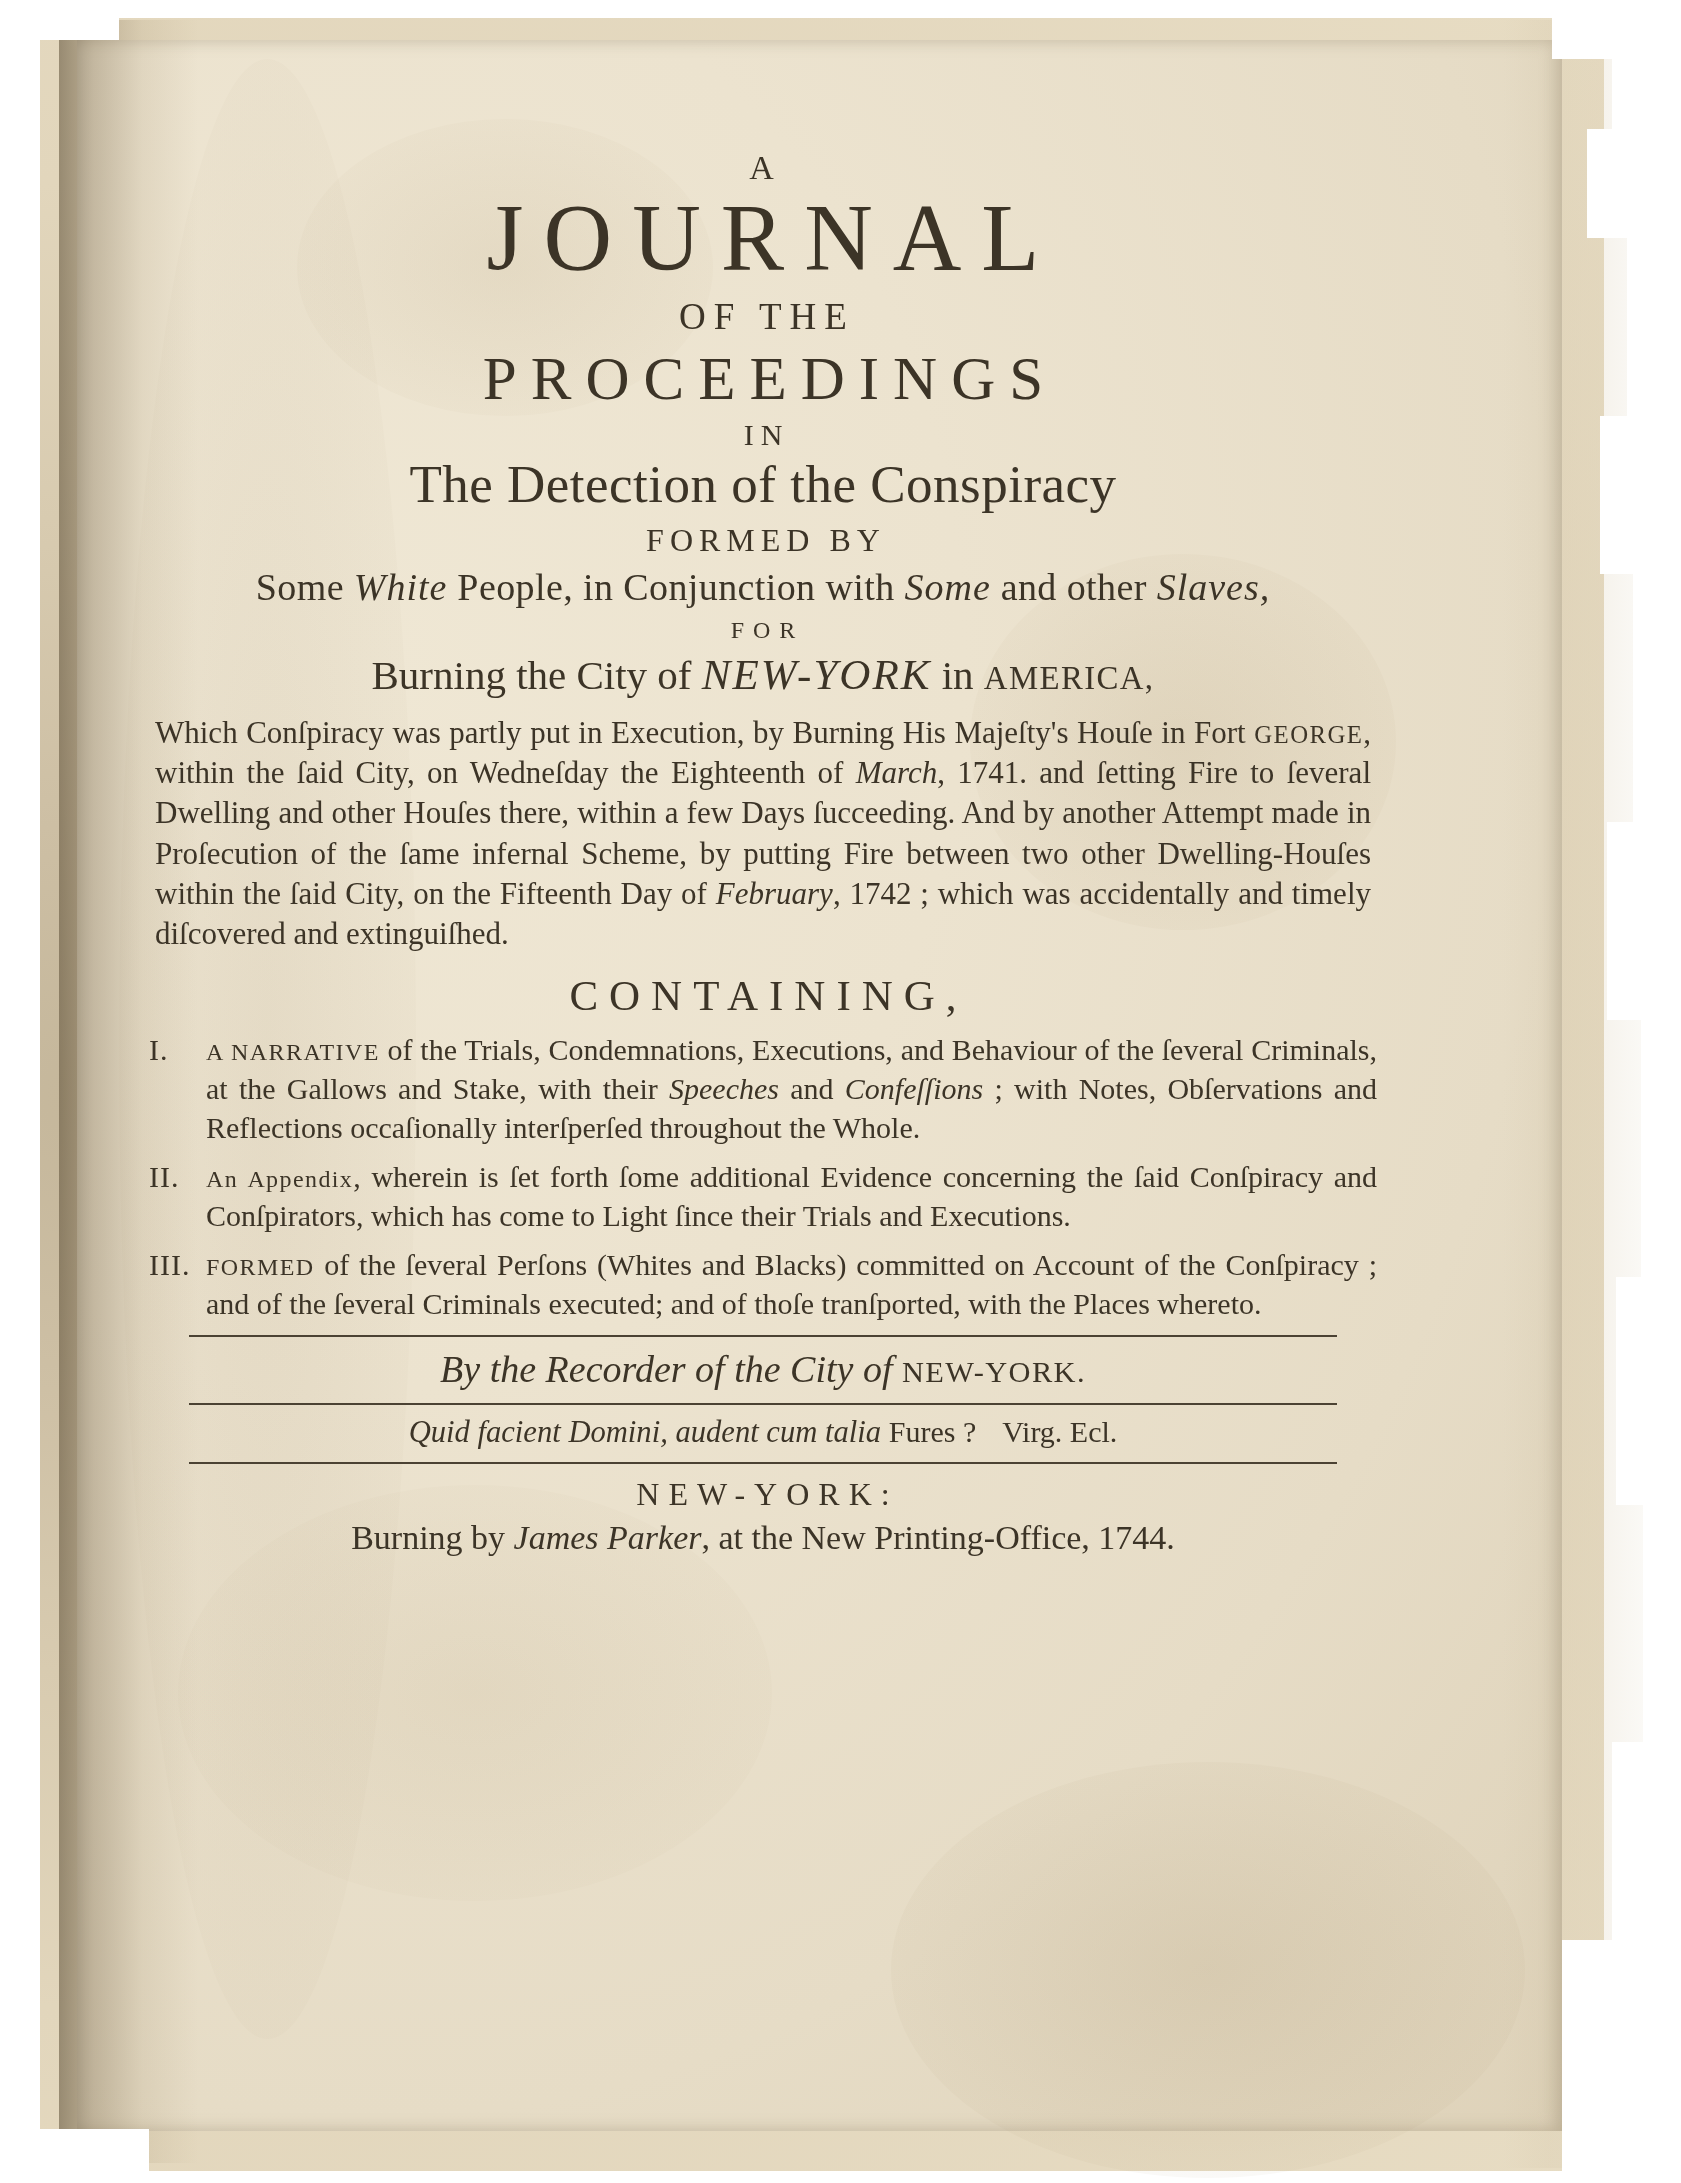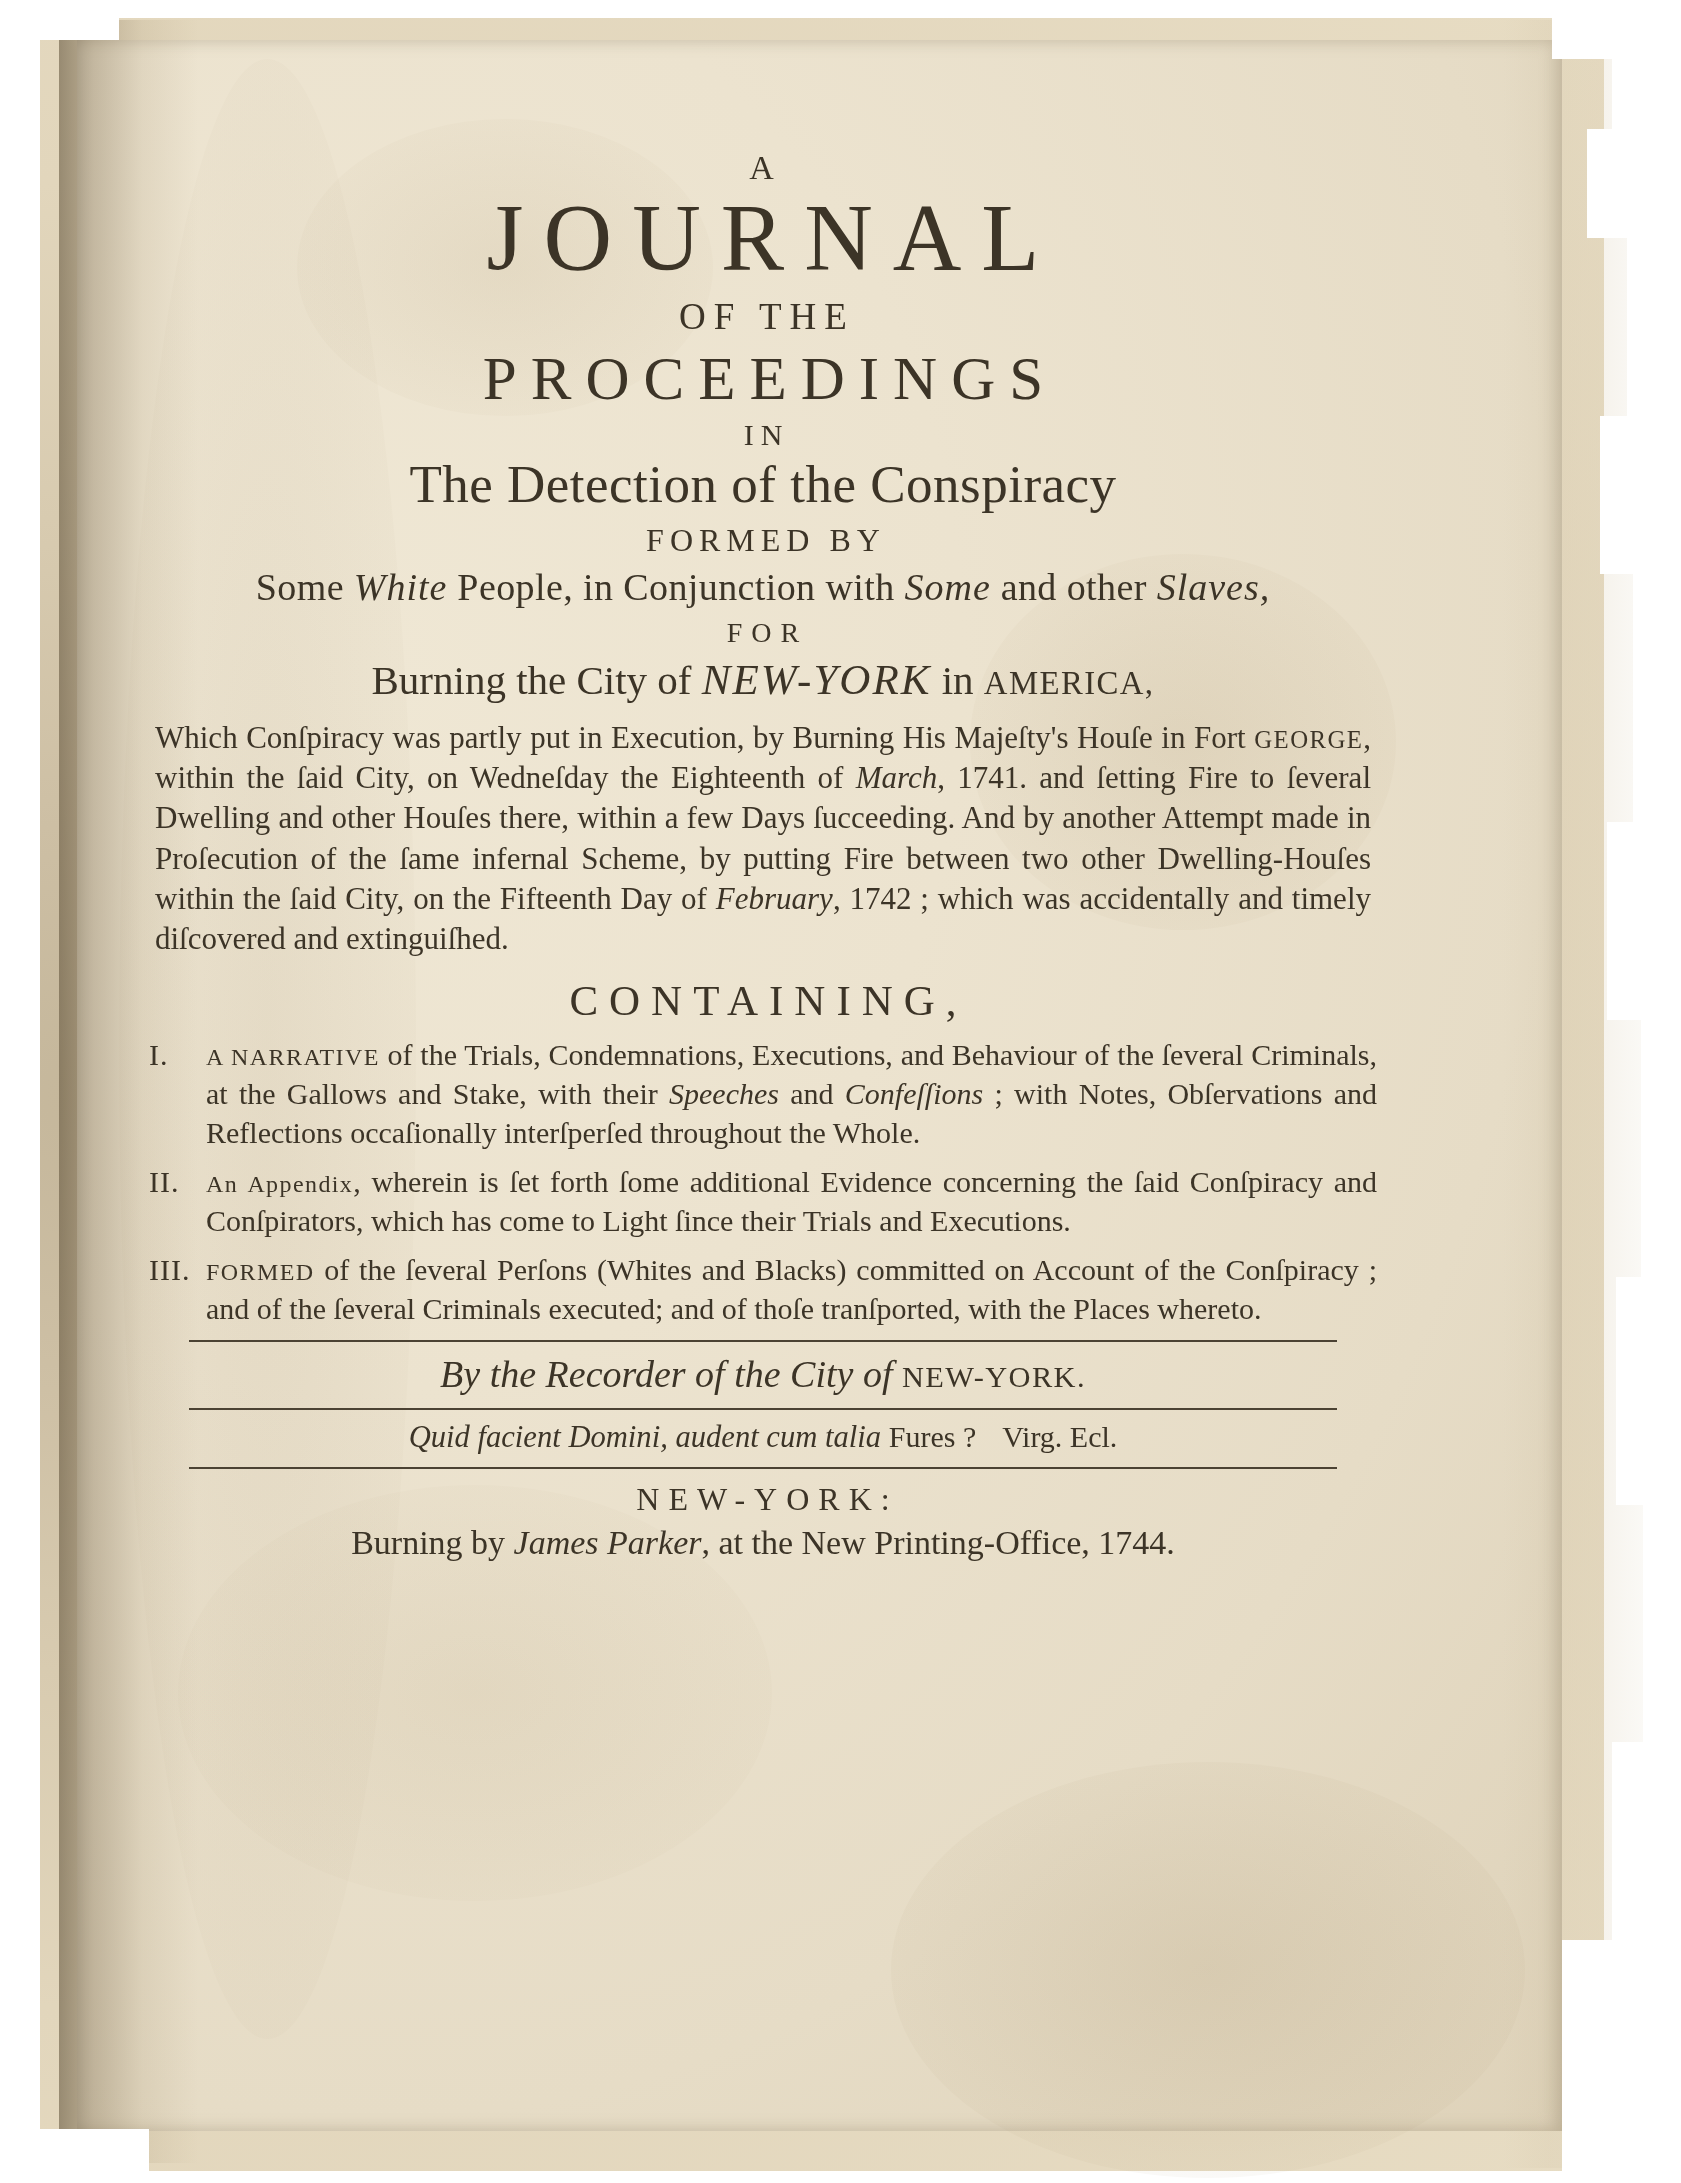--- a/index.html
+++ b/index.html
@@ -148,21 +148,21 @@
     text-indent: 6px;
   }
 
   .line-some {
     font-size: 38px;
     margin: 0 0 8px 0;
     letter-spacing: 0.4px;
   }
 
   .line-for {
-    font-size: 28px;
+    font-size: 24px;
     letter-spacing: 9px;
     margin: 6px 0 6px 0;
     text-indent: 9px;
   }
 
   .line-burning {
     font-size: 41px;
     margin: 0 0 4px 0;
   }
 

